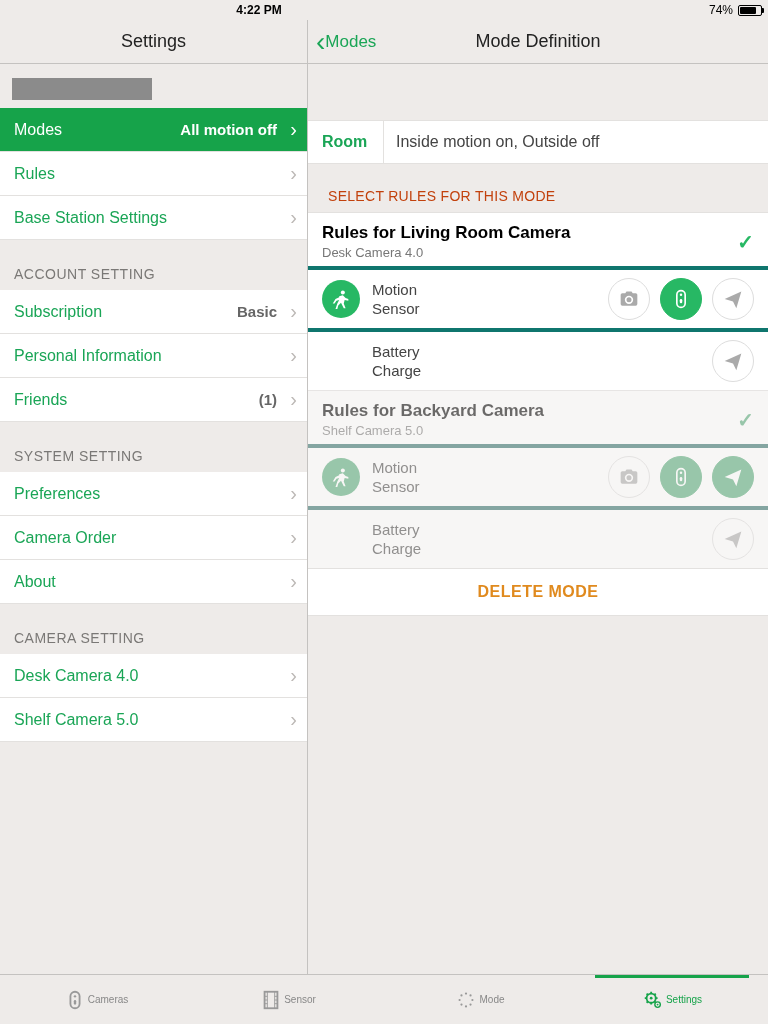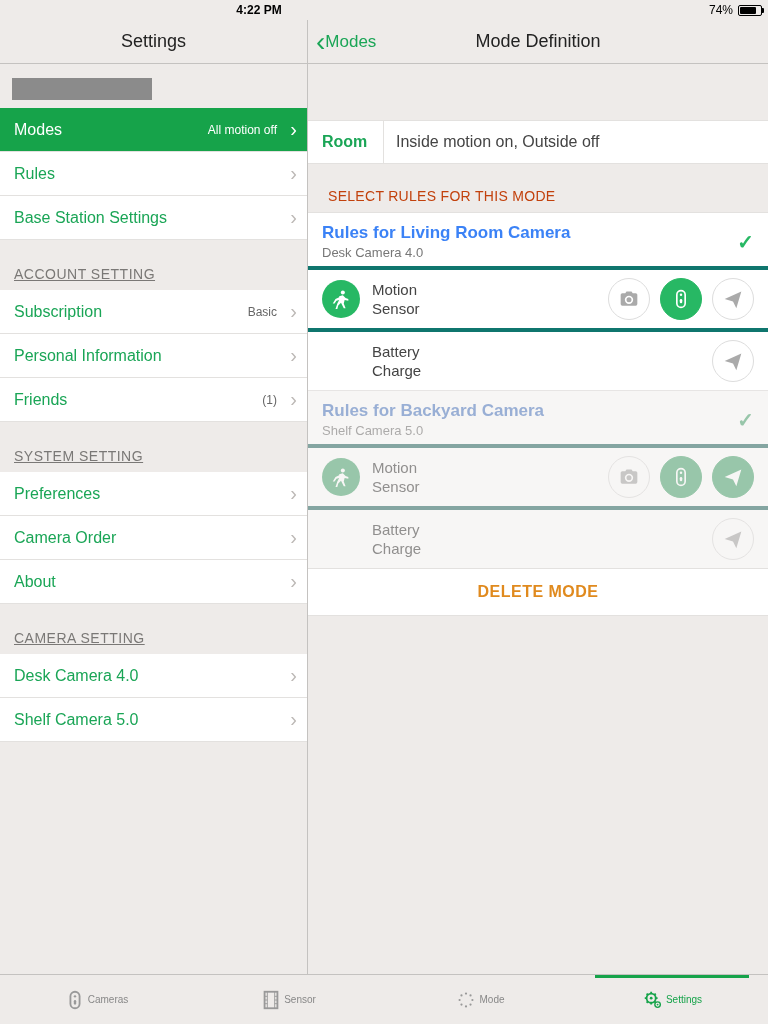--- a/index.html
+++ b/index.html
@@ -19,39 +19,39 @@
 .back-btn { position: absolute; left: 8px; display: flex; align-items: center; color: #1aa556; font-size: 17px; cursor: pointer; }
 .back-chevron { font-size: 28px; line-height: 1; margin-right: 0px; font-weight: 300; }
 .header-title { flex: 1; text-align: center; font-size: 18px; color: #222; font-family: 'Trebuchet MS', sans-serif; }
 
 .body { display: flex; height: 910px; }
 .sidebar { width: 308px; border-right: 1px solid #c4c2c0; background: #eeebe9; overflow-y: auto; }
 .redacted { margin: 14px 12px 8px 12px; height: 22px; width: 140px; background: #8b8b8b; }
 
 .row { height: 44px; background: #fff; border-bottom: 1px solid #e3e1df; display: flex; align-items: center; padding: 0 14px; color: #1aa556; font-size: 16px; cursor: pointer; position: relative; }
 .row.selected { background: #16a34a; color: #fff; }
-.row .value { margin-left: auto; color: #666; font-size: 12px; padding-right: 16px; }
+.row .value { margin-left: auto; color: #666; font-size: 15px; padding-right: 16px; font-weight: bold; }
 .row.selected .value { color: #fff; }
 .row .chev { position: absolute; right: 10px; color: #bdb9b6; font-size: 20px; font-weight: 300; }
 .row.selected .chev { color: #fff; }
 
-.section-hdr { padding: 26px 14px 8px 14px; color: #7a7876; font-size: 14px; font-weight: 400; letter-spacing: 0.5px; background: #eeebe9; text-decoration: underline; }
+.section-hdr { padding: 26px 14px 8px 14px; color: #7a7876; font-size: 14px; font-weight: 400; letter-spacing: 0.5px; background: #eeebe9; }
 
 .main { flex: 1; background: #eeebe9; overflow-y: auto; }
 .spacer { height: 56px; }
 .name-row { height: 44px; background: #fff; border-top: 1px solid #e3e1df; border-bottom: 1px solid #e3e1df; display: flex; align-items: center; }
 .name-label { width: 76px; padding-left: 14px; color: #1aa556; font-size: 16px; font-weight: 600; border-right: 1px solid #e3e1df; height: 100%; display: flex; align-items: center; }
 .name-value { padding-left: 12px; color: #444; font-size: 16px; }
 
 .select-hdr { padding: 24px 20px 8px 20px; color: #c2410c; font-size: 14px; letter-spacing: 0.3px; }
 
 .rule-block { background: #fff; border-top: 1px solid #e3e1df; }
 .rule-block.dim { opacity: 0.55; filter: saturate(0.6); }
 .rule-head { display: flex; align-items: center; padding: 10px 14px 6px 14px; position: relative; }
-.rule-title { font-family: 'Trebuchet MS', sans-serif; font-size: 17px; font-weight: 700; color: #3b82f6; }
+.rule-title { font-family: 'Trebuchet MS', sans-serif; font-size: 17px; font-weight: 700; color: #000000; }
 .rule-sub { font-size: 13px; color: #777; margin-top: 2px; }
 .check { position: absolute; right: 14px; color: #27b864; font-size: 20px; font-weight: 700; }
 
 .rule-line { display: flex; align-items: center; padding: 8px 14px; border-top: 4px solid #0f766e; min-height: 60px; }
 .motion-icon { width: 38px; height: 38px; border-radius: 50%; background: #27b864; display: flex; align-items: center; justify-content: center; margin-right: 12px; flex-shrink: 0; }
 .motion-icon svg { width: 22px; height: 22px; }
 .rule-line-label { font-size: 15px; color: #444; line-height: 1.3; }
 .rule-line-spacer { width: 38px; margin-right: 12px; flex-shrink: 0; }
 .action-icons { margin-left: auto; display: flex; gap: 10px; }
 .act { width: 42px; height: 42px; border-radius: 50%; display: flex; align-items: center; justify-content: center; border: 1px solid #ddd; background: #fff; flex-shrink: 0; }

